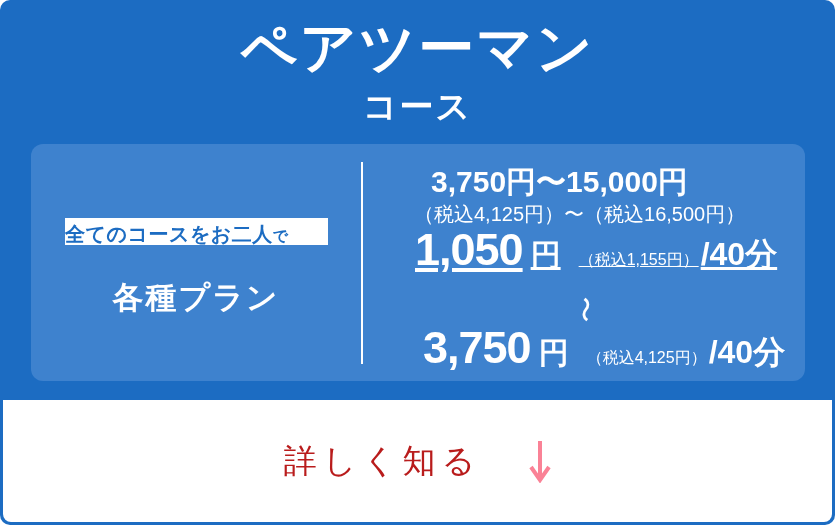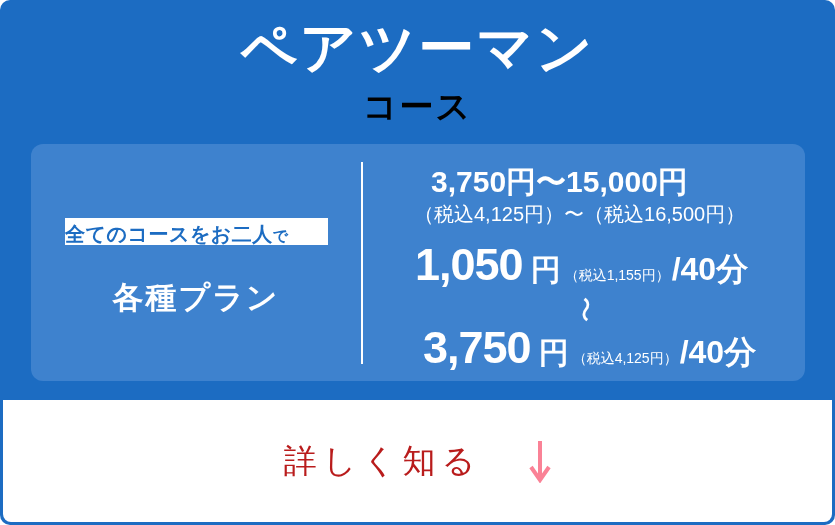--- a/index.html
+++ b/index.html
@@ -42,21 +42,21 @@
     color: #ffffff;
   }
   .header-sub {
     display: block;
     margin: 0;
     padding-top: 2px;
     font-size: 34px;
     line-height: 40px;
     font-weight: bold;
     letter-spacing: 2px;
-    color: #000000;
+    color: #ffffff;
   }
 
   
   .panel {
     position: absolute;
     left: 31px;
     top: 144px;
     width: 774px;
     height: 237px;
     background: #3E82CE;
@@ -138,37 +138,37 @@
     font-weight: normal;
     white-space: nowrap;
   }
 
   .rate-row {
     position: absolute;
     white-space: nowrap;
     display: flex;
     align-items: baseline;
   }
-  .rate-row.first { left: 52px; top: 95px; }
+  .rate-row.first { left: 52px; top: 80px; text-decoration: underline; }
   .rate-row.second { left: 60px; top: 178px; }
 
   .rate-amount {
     font-size: 45px;
     font-weight: bold;
     letter-spacing: -1px;
   }
   .rate-yen {
     font-size: 30px;
     font-weight: bold;
     margin-left: 8px;
   }
   .rate-tax {
-    font-size: 14px;
+    font-size: 16px;
     font-weight: normal;
-    margin-left: 4px;
+    margin-left: 18px;
   }
   .rate-per {
     font-size: 32px;
     font-weight: bold;
     margin-left: 2px;
   }
 
   .tilde-sep {
     position: absolute;
     left: 0;

